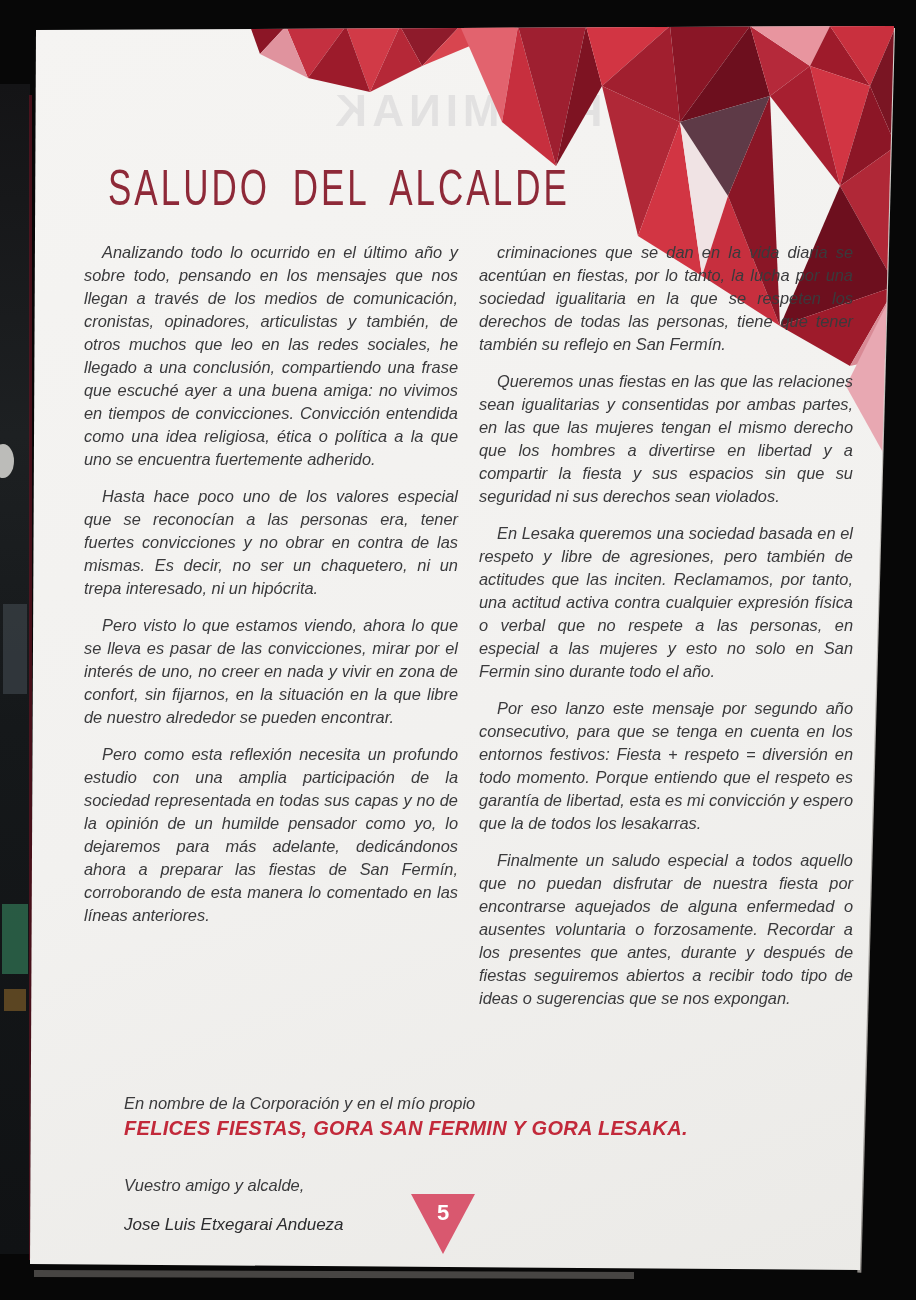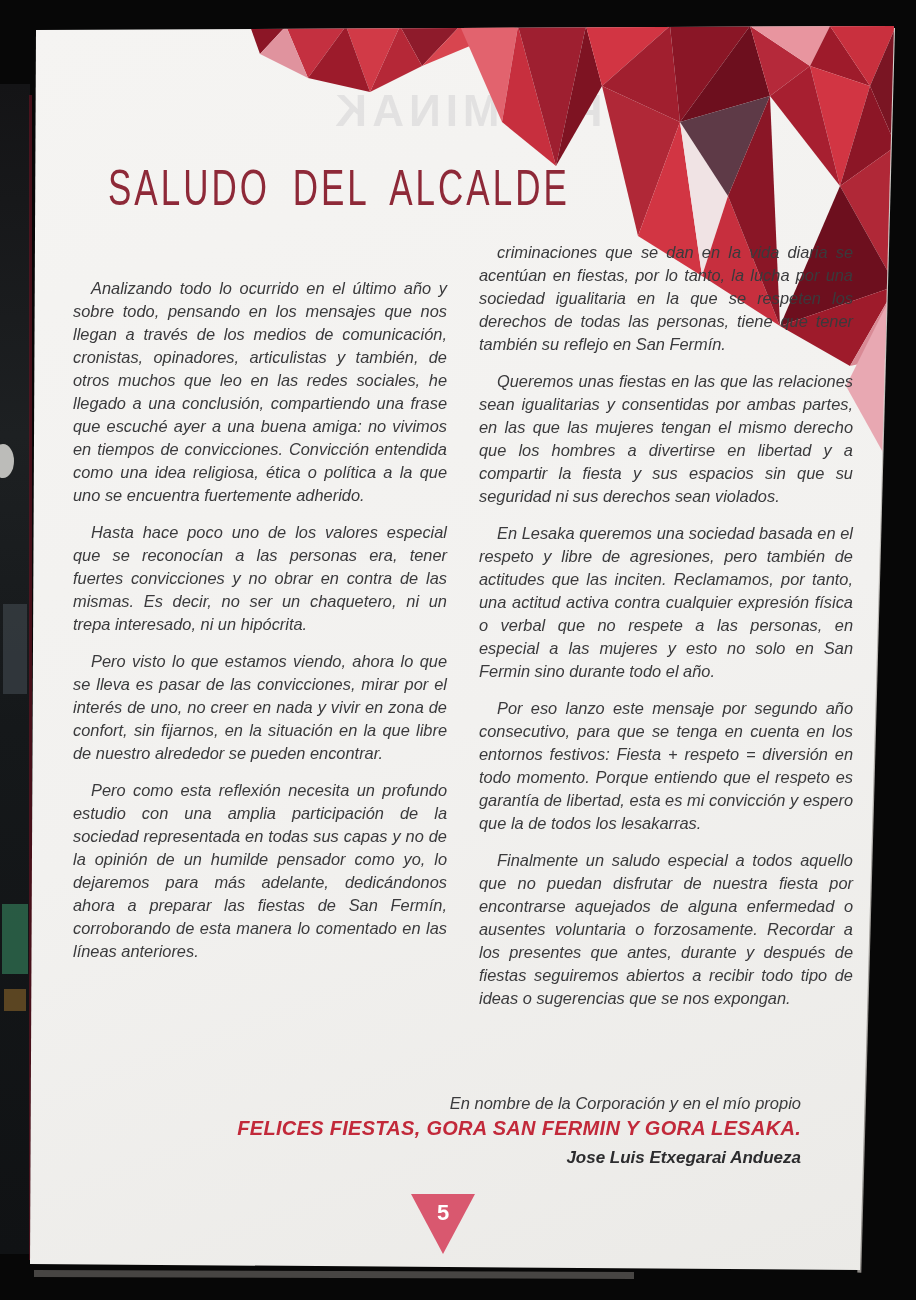--- a/index.html
+++ b/index.html
@@ -33,31 +33,31 @@
 
   
   #title-wrap{position:absolute;left:80px;top:142px;width:700px;text-align:left;}
   #page-title{display:inline-block;color:#8e2938;font-size:35px;font-weight:400;
     letter-spacing:3px;word-spacing:10px;transform:scaleY(1.45);transform-origin:center;
     font-family:"Liberation Sans",sans-serif;}
 
   
   .col{position:absolute;top:215px;width:374px;color:#3a3a3c;font-size:16.4px;
     line-height:23px;font-style:italic;text-align:justify;hyphens:auto;}
-  #col-left{left:45px;margin-top:36px;}
+  #col-left{left:56px;}
   #col-right{left:440px;margin-left:11px;}
   .col p{margin:0 0 14px 0;text-indent:18px;}
 
   
-  #closing{position:absolute;left:73px;top:1068px;width:700px;text-align:right;
+  #closing{position:absolute;left:96px;top:1068px;width:700px;text-align:left;
     font-style:italic;color:#3a3a3c;}
   #closing-corporation{font-size:16.5px;}
   #closing-festive{font-size:20px;font-weight:bold;color:#c2293a;margin-top:4px;letter-spacing:.3px;}
   #closing-signoff{font-size:16.5px;margin-top:36px;}
-  #closing-signature{font-size:17px;font-weight:bold;color:#2c2c2e;margin-top:8px;}
+  #closing-signature{font-size:17px;font-weight:normal;color:#2c2c2e;margin-top:20px;}
 
   
   #page-marker{position:absolute;left:383px;top:1168px;width:64px;height:62px;}
   #page-marker .tri{position:absolute;left:0;top:0;width:0;height:0;
     border-left:32px solid transparent;border-right:32px solid transparent;
     border-top:60px solid #d9586f;}
   #page-number{position:absolute;left:0;top:6px;width:64px;text-align:center;
     color:#ffffff;font-weight:bold;font-size:22px;font-style:normal;}
 </style>
 </head>
@@ -132,20 +132,21 @@
       <p>criminaciones que se dan en la vida diaria se acentúan en fiestas, por lo tanto, la lucha por una sociedad igualitaria en la que se respeten los derechos de todas las personas, tiene que tener también su reflejo en San Fermín.</p>
       <p>Queremos unas fiestas en las que las relaciones sean igualitarias y consentidas por ambas partes, en las que las mujeres tengan el mismo derecho que los hombres a divertirse en libertad y a compartir la fiesta y sus espacios sin que su seguridad ni sus derechos sean violados.</p>
       <p>En Lesaka queremos una sociedad basada en el respeto y libre de agresiones, pero también de actitudes que las inciten. Reclamamos, por tanto, una actitud activa contra cualquier expresión física o verbal que no respete a las personas, en especial a las mujeres y esto no solo en San Fermin sino durante todo el año.</p>
       <p>Por eso lanzo este mensaje por segundo año consecutivo, para que se tenga en cuenta en los entornos festivos: Fiesta + respeto = diversión en todo momento. Porque entiendo que el respeto es garantía de libertad, esta es mi convicción y espero que la de todos los lesakarras.</p>
       <p>Finalmente un saludo especial a todos aquello que no puedan disfrutar de nuestra fiesta por encontrarse aquejados de alguna enfermedad o ausentes voluntaria o forzosamente. Recordar a los presentes que antes, durante y después de fiestas seguiremos abiertos a recibir todo tipo de ideas o sugerencias que se nos expongan.</p>
     </div>
 
     <div id="closing">
       <div id="closing-corporation">En nombre de la Corporación y en el mío propio</div>
       <div id="closing-festive">FELICES FIESTAS, GORA SAN FERMIN Y GORA LESAKA.</div>
+      <div id="closing-signoff">Vuestro amigo y alcalde,</div>
       <div id="closing-signature">Jose Luis Etxegarai Andueza</div>
     </div>
 
     <div id="page-marker">
       <div class="tri"></div>
       <div id="page-number">5</div>
     </div>
 
   </div>
 </div>

